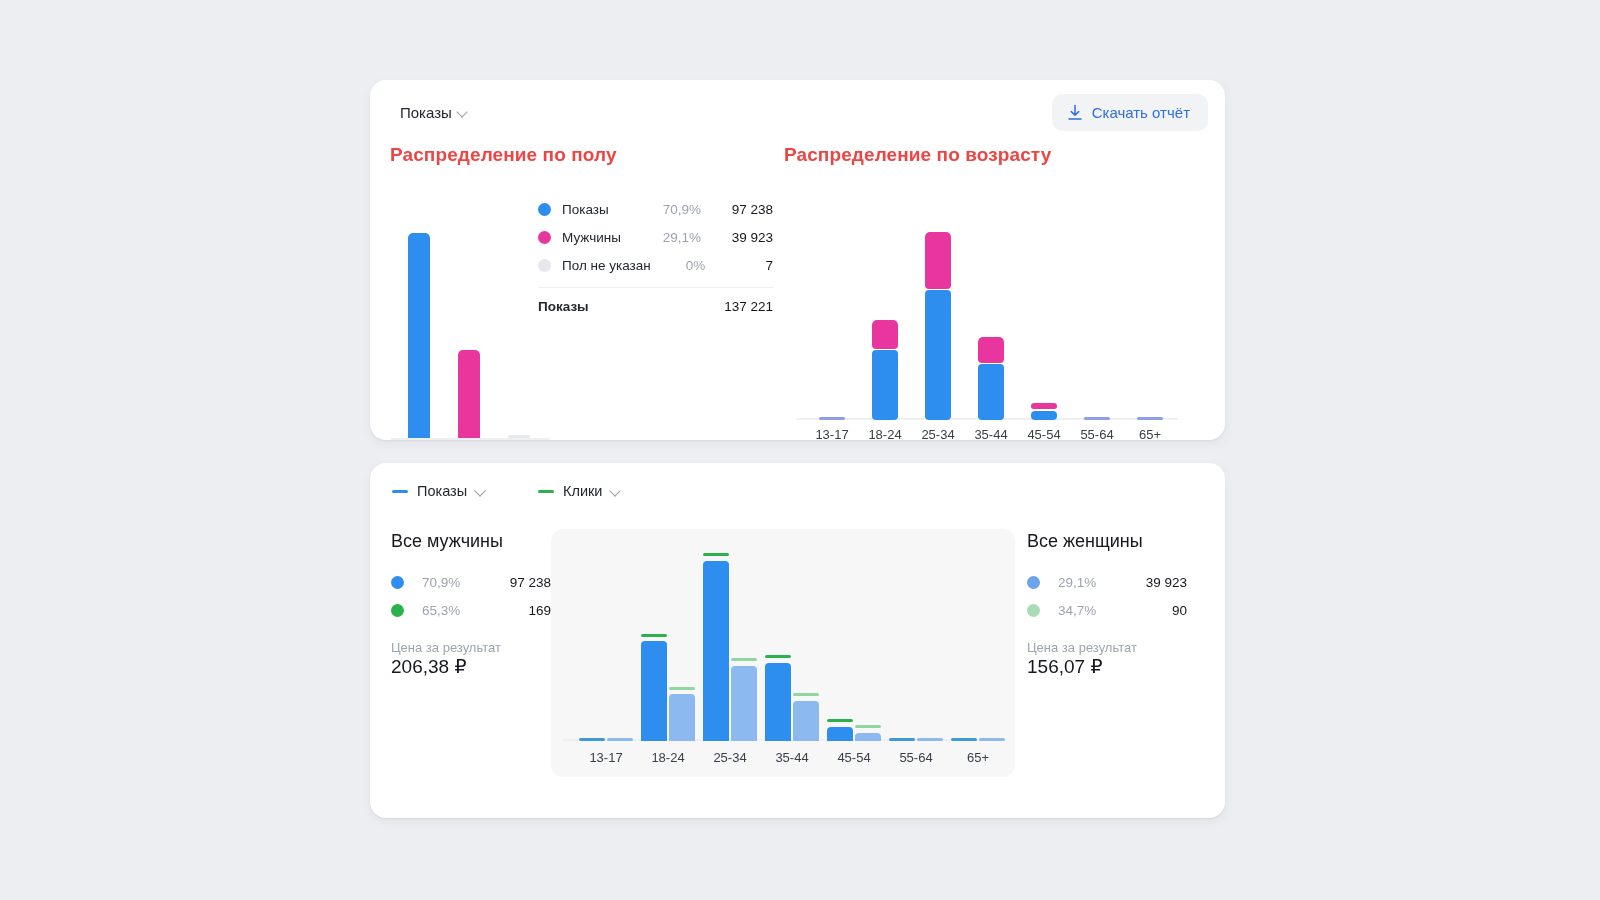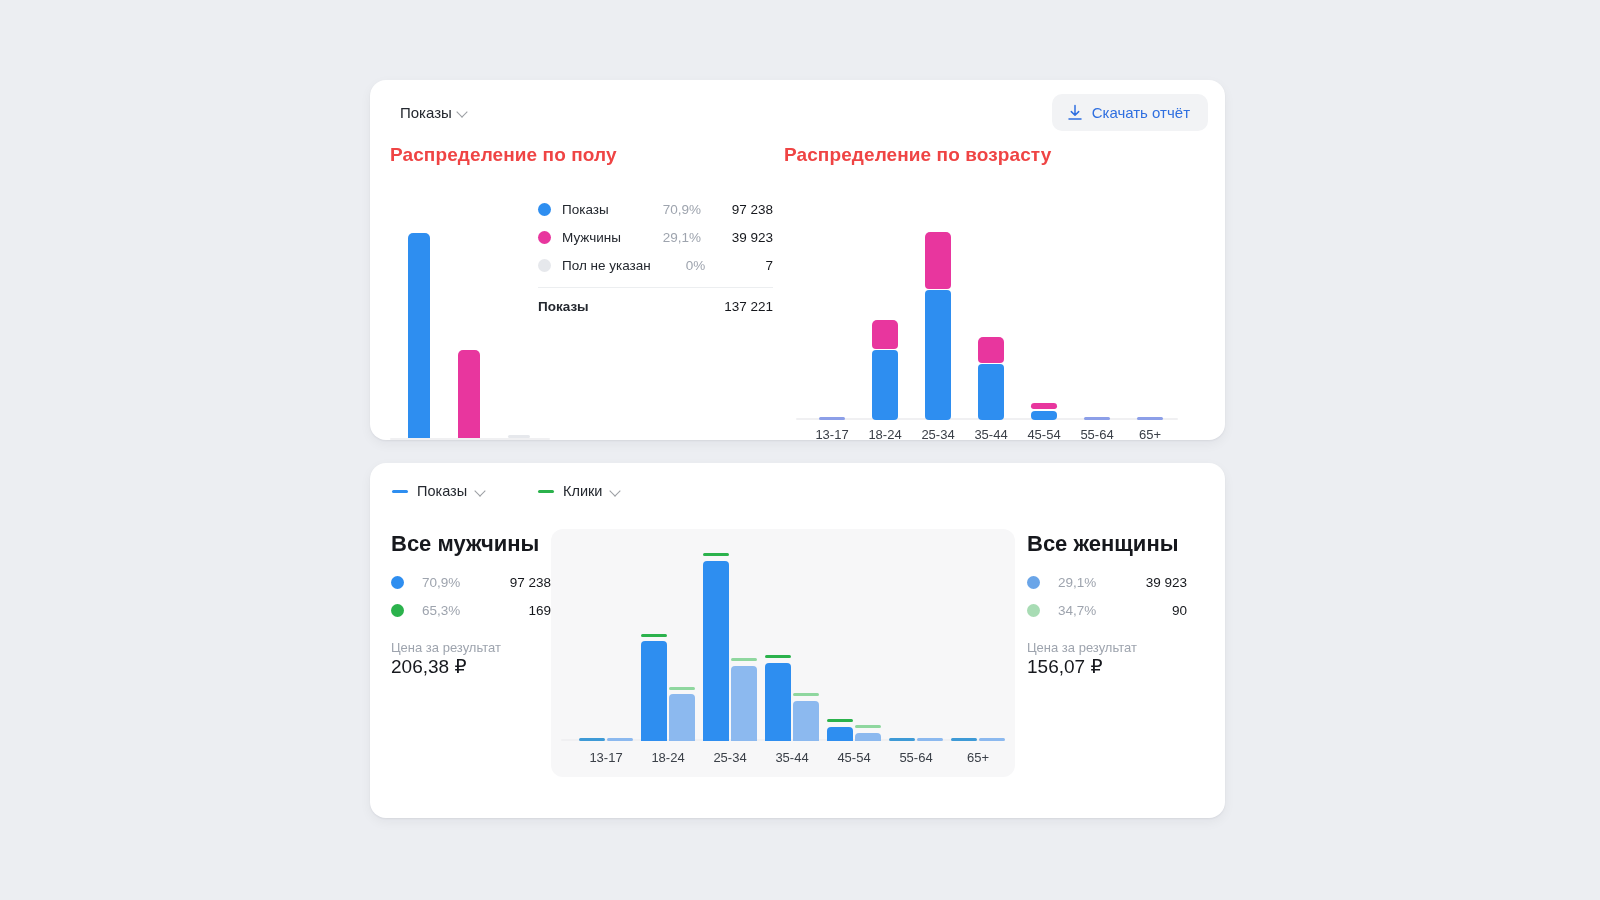--- a/index.html
+++ b/index.html
@@ -77,21 +77,21 @@
     position: absolute; bottom: 0; font-size: 13px; color: #3b4048;
     text-align: center; transform: translateX(-50%);
   }
 
   
   .series-legend { position: absolute; top: 20px; display: flex; align-items: center; gap: 9px; font-size: 14.5px; color: #24282f; cursor: pointer; }
   #series-impressions { left: 22px; }
   #series-clicks      { left: 168px; }
   .dash { width: 16px; height: 3px; border-radius: 2px; flex: none; }
 
-  .side-title { position: absolute; font-size: 22px; font-weight: 700; color: #16181d; }
+  .side-title { position: absolute; font-size: 18px; font-weight: 400; color: #16181d; }
   #title-men   { left: 21px;  top: 68px; }
   #title-women { left: 657px; top: 68px; }
 
   .side-stats { position: absolute; width: 160px; }
   #stats-men   { left: 21px;  top: 105px; }
   #stats-women { left: 657px; top: 105px; }
   .st-row { display: flex; align-items: center; height: 28px; font-size: 13.5px; }
   .st-dot { width: 13px; height: 13px; border-radius: 50%; flex: none; margin-right: 18px; }
   .st-pct { color: #9ea4ae; flex: 1; }
   .st-val { color: #16181d; text-align: right; }

